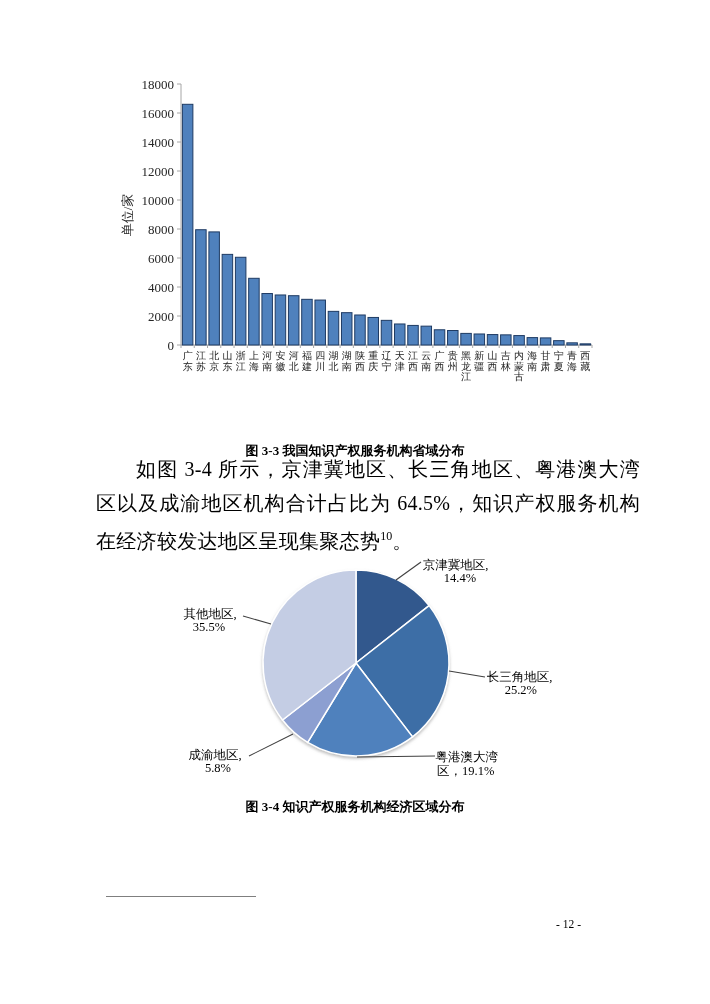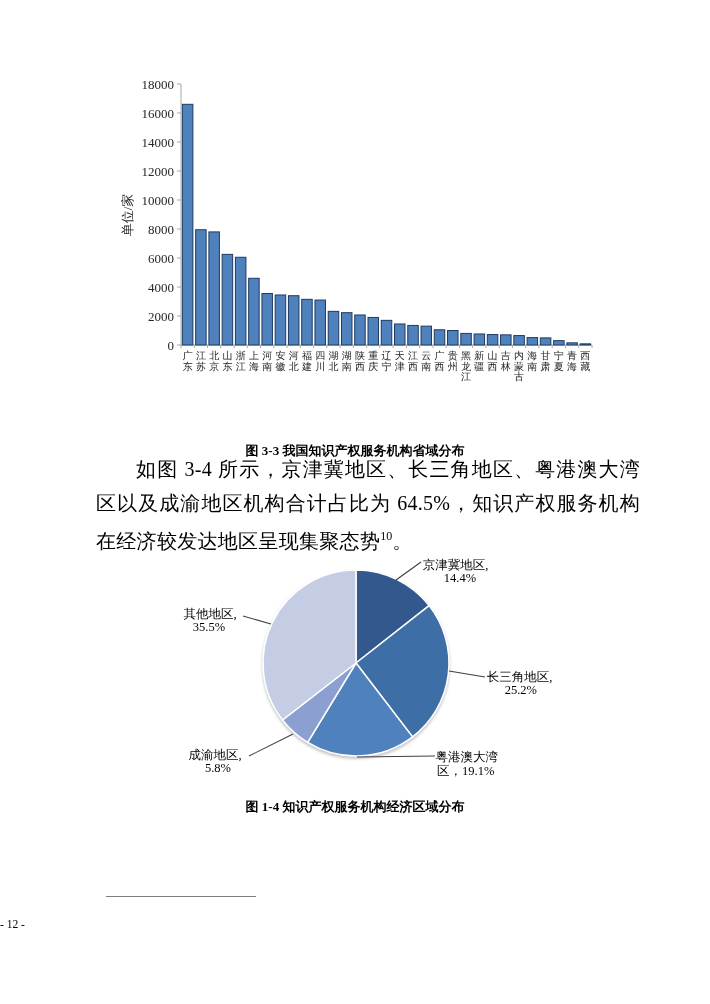--- a/index.html
+++ b/index.html
@@ -31,21 +31,21 @@
     position:absolute;left:106px;top:896px;width:150px;height:0;
     border-top:1.5px solid #7f7f7f;
   }
   .footnote{
     position:absolute;left:106px;top:902px;width:470px;
     font-size:11.5px;line-height:15px;color:#000000;
   }
   .footnote sup{font-size:8px;}
   .page-number{
     position:absolute;left:0;top:918px;width:581px;
-    text-align:left;font-size:11.5px;color:#000000;
+    text-align:right;font-size:11.5px;color:#000000;
   }
   
   .bar-tick{font-family:"Liberation Serif","DejaVu Serif",serif;font-size:13px;fill:#262626;}
   .bar-xlabel{font-family:"Liberation Serif","DejaVu Serif",serif;font-size:10px;fill:#1a1a1a;}
   .bar-ytitle{font-family:"Liberation Serif","DejaVu Serif",serif;font-size:13px;fill:#262626;}
   .pie-label{font-family:"Liberation Serif","DejaVu Serif",serif;font-size:12.5px;fill:#000000;}
 </style>
 </head>
 <body>
 
@@ -198,20 +198,20 @@
       <text x="316.7" y="213" text-anchor="middle" class="pie-label">粤港澳大湾</text>
       <text x="315.7" y="227" text-anchor="middle" class="pie-label">区，19.1%</text>
       <line x1="143" y1="186" x2="99" y2="208" stroke="#404040" stroke-width="1.1"></line>
       <text x="65" y="211" text-anchor="middle" class="pie-label">成渝地区,</text>
       <text x="68" y="224" text-anchor="middle" class="pie-label">5.8%</text>
       <line x1="93" y1="68" x2="121" y2="76" stroke="#404040" stroke-width="1.1"></line>
       <text x="60" y="70" text-anchor="middle" class="pie-label">其他地区,</text>
       <text x="59" y="83" text-anchor="middle" class="pie-label">35.5%</text>
     </svg>
 
-  <div id="caption-3-4" class="caption">图 1-4 知识产权服务机构经济区域分布</div>
+  <div id="caption-3-4" class="caption">图 3-4 知识产权服务机构经济区域分布</div>
 
   <div class="footnote-rule"></div>
 
 
   <div class="page-number">- 12 -</div>
 
 </div>
 
 </body></html>

